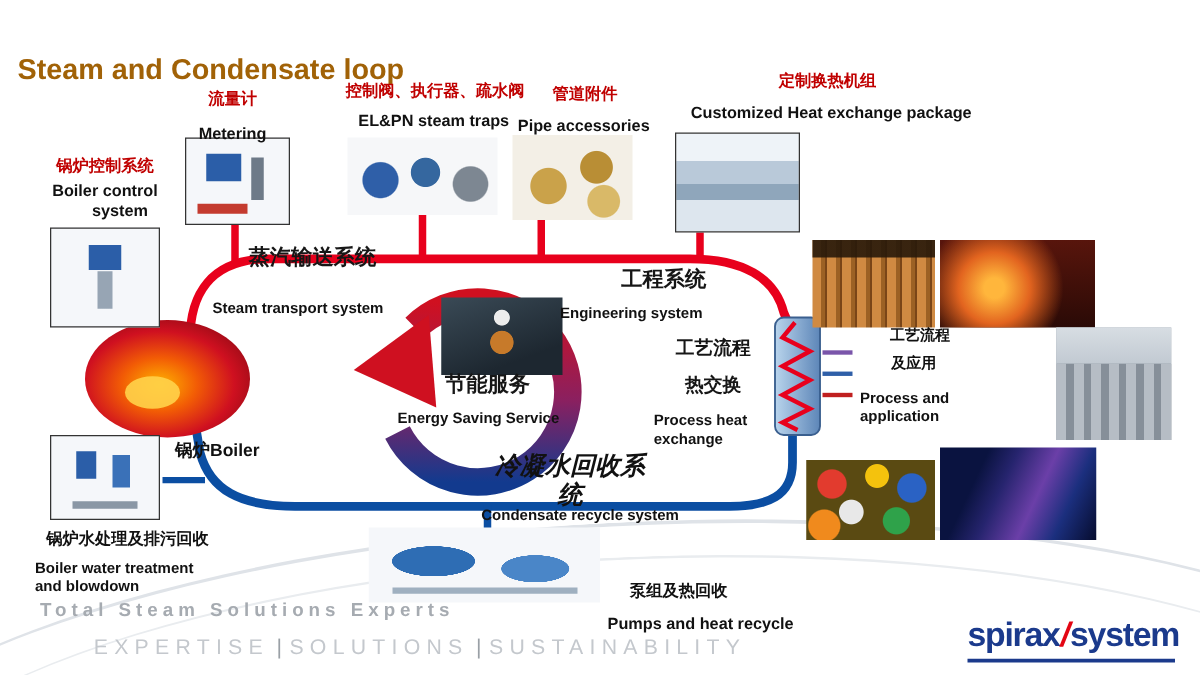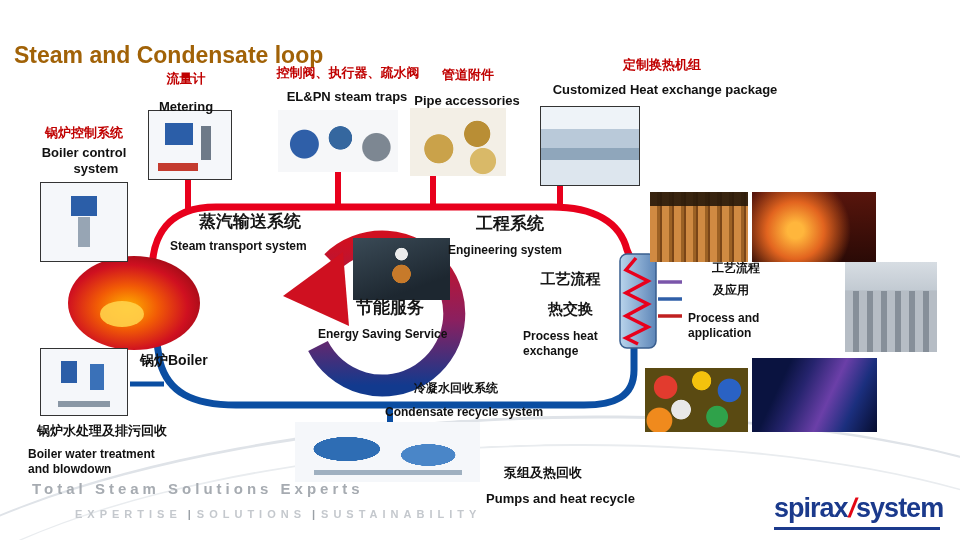--- a/index.html
+++ b/index.html
@@ -18,21 +18,21 @@
   .txt { position:absolute; z-index:3; line-height:1.15; }
   .title-cn { font-size:25px; font-weight:700; color:#1A5AA8; }
   .title-en { font-size:23px; font-weight:700; color:#a16207; }
   .cn-red { color:#C00000; font-weight:700; font-size:13px; text-align:center; }
   .cn-blk { color:#111; font-weight:700; font-size:13px; text-align:center; }
   .en-b { color:#111; font-weight:700; font-size:13px; text-align:center; }
   .en-s { color:#111; font-weight:700; font-size:12px; text-align:left; }
   .cn-big { color:#161616; font-weight:600; font-size:17px; text-align:center; }
   .cn-mid { color:#161616; font-weight:600; font-size:15px; text-align:center; }
   .tagline { font-size:15px; font-weight:700; letter-spacing:4px; color:#a6abb1; }
-  .values { font-size:11px; letter-spacing:5px; color:#c4c8cd; font-weight:700;padding-left:43px; }
+  .values { font-size:17px; letter-spacing:5px; color:#c4c8cd; font-weight:400;padding-left:43px; }
   .values .sep { color:#9aa0a6; margin:0 6px; letter-spacing:0; }
   .logo { font-size:27px; font-weight:700; color:#1B3A8C; letter-spacing:-1px; }
   .logo .slash { color:#E30613; font-weight:700; display:inline-block; transform:skewX(-12deg); padding:0 1px; }
   .logo-line { position:absolute; background:#1B3A8C; height:3px; z-index:3; }
   
   .p-metering { background:
     linear-gradient(#2b5ea8,#2b5ea8) 30% 25%/28px 22px no-repeat,
     linear-gradient(#c43b2f,#c43b2f) 22% 86%/40px 8px no-repeat,
     linear-gradient(#6e7a88,#6e7a88) 72% 45%/10px 34px no-repeat, #f5f7fa; }
   .p-traps { background:
@@ -158,37 +158,37 @@
   <div class="txt en-b" style="left:545px; top:83px; width:240px;">Customized Heat exchange package</div>
 
   <div class="txt cn-red" style="left:28px; top:126px; width:112px;">锅炉控制系统</div>
   <div class="txt en-b" style="left:28px; top:146px; width:112px;">Boiler control</div>
   <div class="txt en-b" style="left:40px; top:162px; width:112px;">system</div>
 
   <div class="txt cn-blk" style="left:22px; top:424px; width:160px;">锅炉水处理及排污回收</div>
   <div class="txt en-s" style="left:28px; top:448px; width:160px;">Boiler water treatment</div>
   <div class="txt en-s" style="left:28px; top:463px; width:160px;">and blowdown</div>
 
-  <div class="txt cn-big" style="left:185px; top:212px; width:130px;">蒸汽输送系统</div>
+  <div class="txt cn-big" style="left:185px; top:196px; width:130px;">蒸汽输送系统</div>
   <div class="txt en-s" style="left:170px; top:240px; width:160px;">Steam transport system</div>
 
-  <div class="txt cn-big" style="left:455px; top:214px; width:110px;">工程系统</div>
+  <div class="txt cn-big" style="left:455px; top:214px; width:110px;text-align:right;">工程系统</div>
   <div class="txt en-s" style="left:448px; top:244px; width:125px;">Engineering system</div>
 
   <div class="txt cn-big" style="left:330px; top:298px; width:120px;">节能服务</div>
   <div class="txt en-s" style="left:318px; top:328px; width:150px;">Energy Saving Service</div>
 
   <div class="txt cn-mid" style="left:528px; top:270px; width:85px;">工艺流程</div>
   <div class="txt cn-mid" style="left:528px; top:300px; width:85px;text-align:center;">热交换</div>
   <div class="txt en-s" style="left:523px; top:330px; width:95px;">Process heat</div>
   <div class="txt en-s" style="left:523px; top:345px; width:95px;">exchange</div>
 
   <div class="txt" style="left:140px; top:352px; width:120px; font-size:14px; font-weight:700;">锅炉Boiler</div>
 
-  <div class="txt cn-blk" style="left:388px; top:382px; width:136px; font-size:12px;">冷凝水回收系统</div>
+  <div class="txt cn-blk" style="left:388px; top:362px; width:136px; font-size:20px;font-style:italic;">冷凝水回收系统</div>
   <div class="txt en-s" style="left:385px; top:406px; width:190px;">Condensate recycle system</div>
 
   <div class="txt cn-blk" style="left:700px; top:262px; width:72px; font-size:12px;">工艺流程</div>
   <div class="txt cn-blk" style="left:700px; top:284px; width:62px; font-size:12px;">及应用</div>
   <div class="txt en-s" style="left:688px; top:312px; width:98px;">Process and</div>
   <div class="txt en-s" style="left:688px; top:327px; width:98px;">application</div>
 
   <div class="txt cn-blk" style="left:488px; top:466px; width:110px;">泵组及热回收</div>
   <div class="txt en-b" style="left:478px; top:492px; width:165px;">Pumps and heat recycle</div>
 

